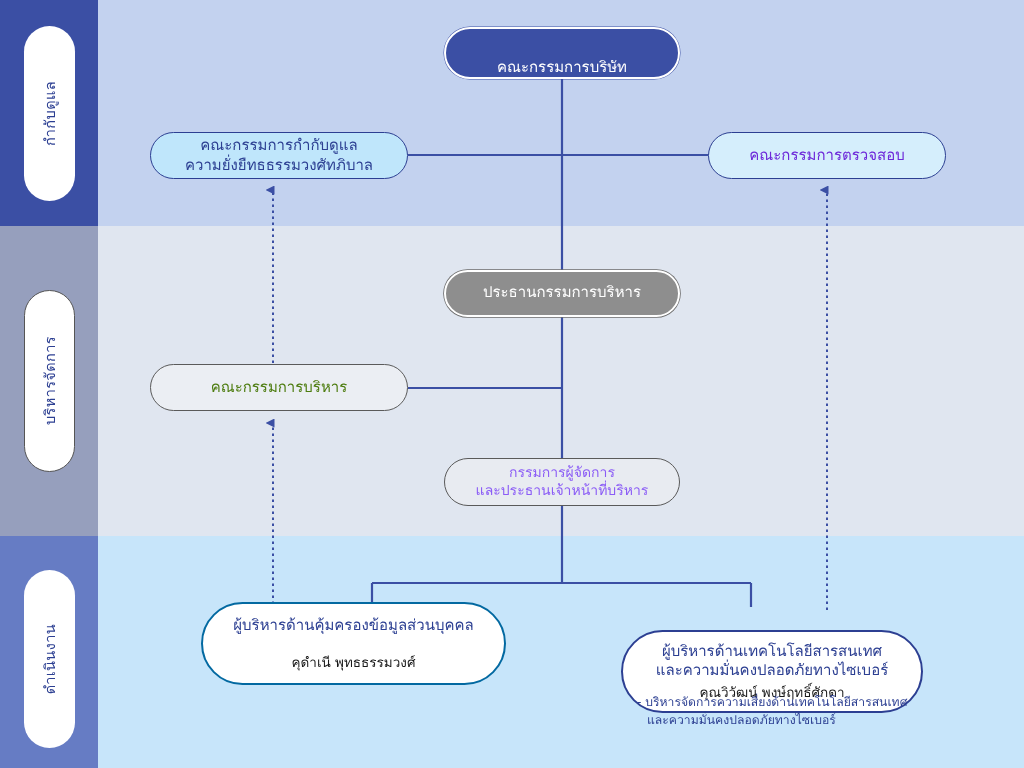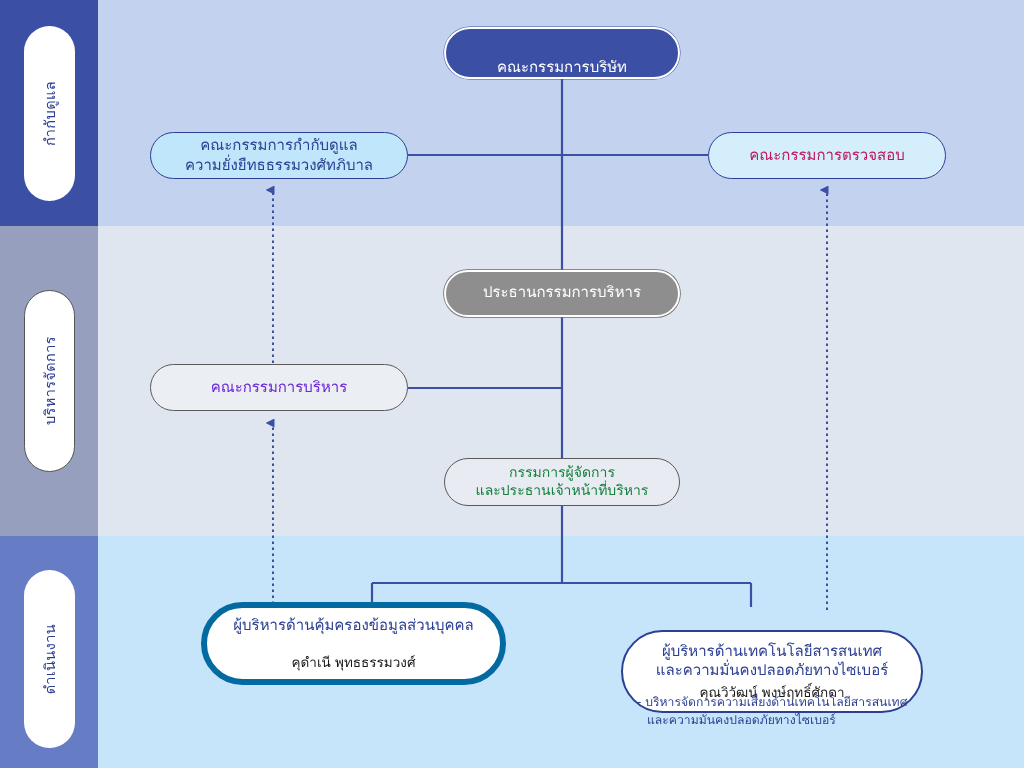--- a/index.html
+++ b/index.html
@@ -84,48 +84,48 @@
   .n-gov {
     left: 150px; top: 132px; width: 258px; height: 47px;
     background: #bfe6fb;
     border: 1.6px solid #2c3f92;
     color: #2c3f92;
   }
   .n-audit {
     left: 708px; top: 132px; width: 238px; height: 47px;
     background: #d5eefc;
     border: 1.6px solid #2c3f92;
-    color: #be185d;
+    color: #6d28d9;
   }
   .n-chairexec {
     left: 444px; top: 270px; width: 236px; height: 47px;
     background: #8e8e8e;
     border: 2px solid #ffffff;
     color: #ffffff;
     box-shadow: 0 0 0 0.8px #6b6b6b;
     font-family: Liberation Mono, monospace;
   }
   .n-exec {
     left: 150px; top: 364px; width: 258px; height: 47px;
     background: #ebeef3;
     border: 1.6px solid #5a5a5a;
-    color: #6d28d9;
+    color: #4d7c0f;
   }
   .n-md {
     left: 444px; top: 458px; width: 236px; height: 48px;
     background: #e8ebf1;
     border: 1.6px solid #5a5a5a;
-    color: #15803d;
+    color: #8b5cf6;
   }
   .n-md .l1, .n-md .l2 { font-size: 14px; }
 
   .n-dpo {
     left: 201px; top: 602px; width: 305px; height: 83px;
     background: #ffffff;
-    border: 6px solid #0369a1;
+    border: 2px solid #0369a1;
     color: #2c3f92;
     border-radius: 42px;
     gap: 15px;
   }
   .n-it {
     left: 621px; top: 602px; width: 302px; height: 83px;
     background: #ffffff;
     border: 2px solid #2c3f92;
     color: #2c3f92;
     border-radius: 42px;

